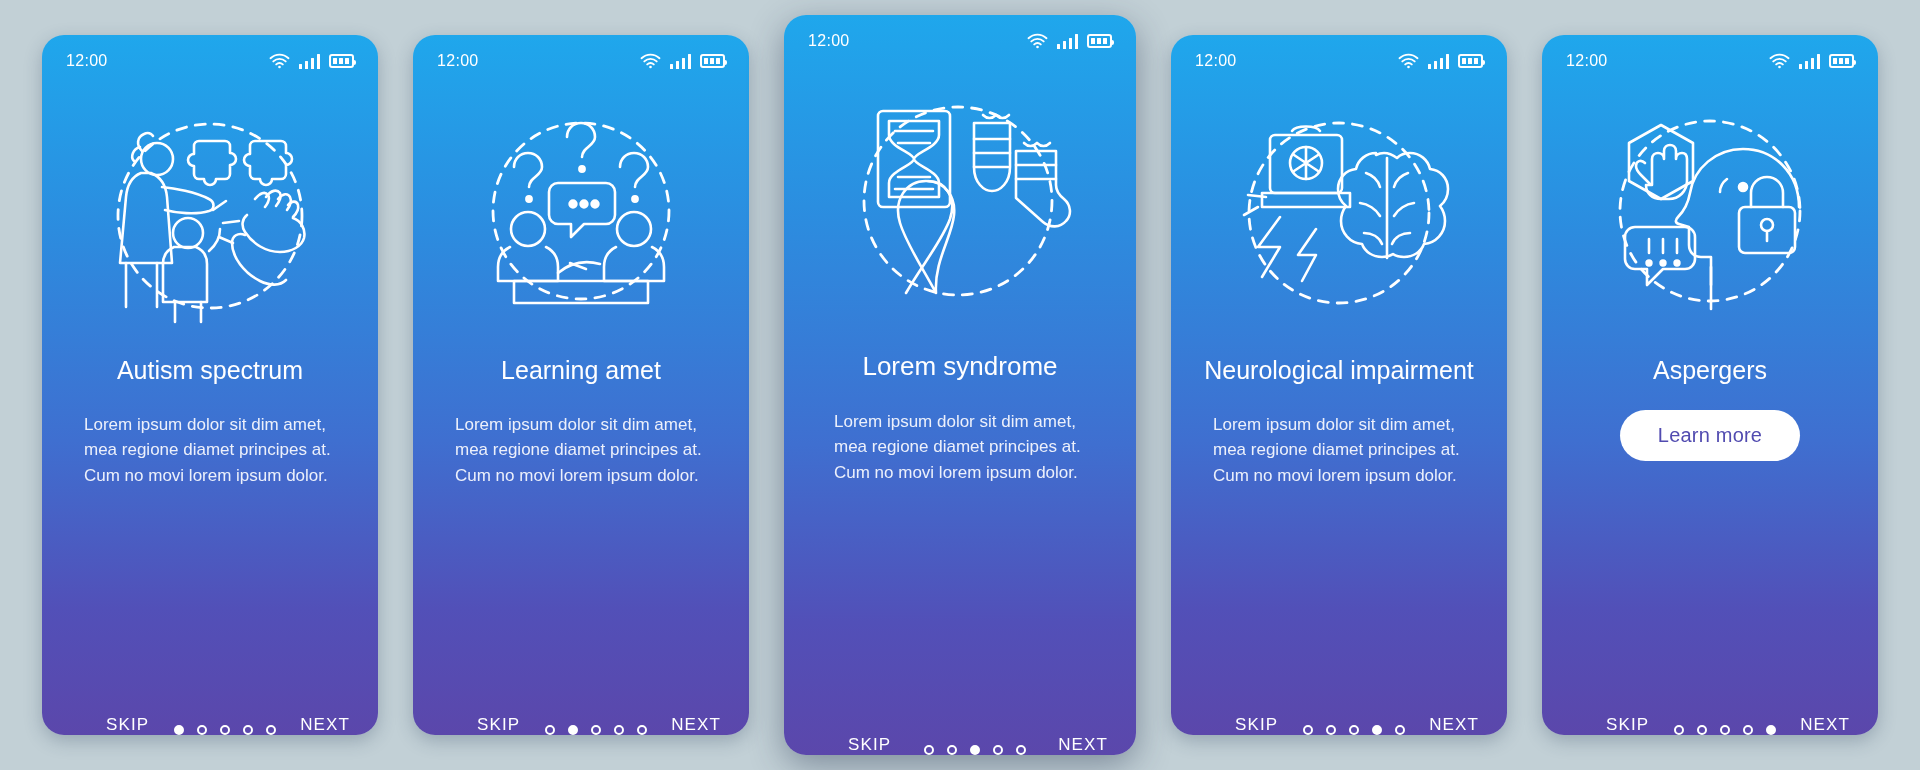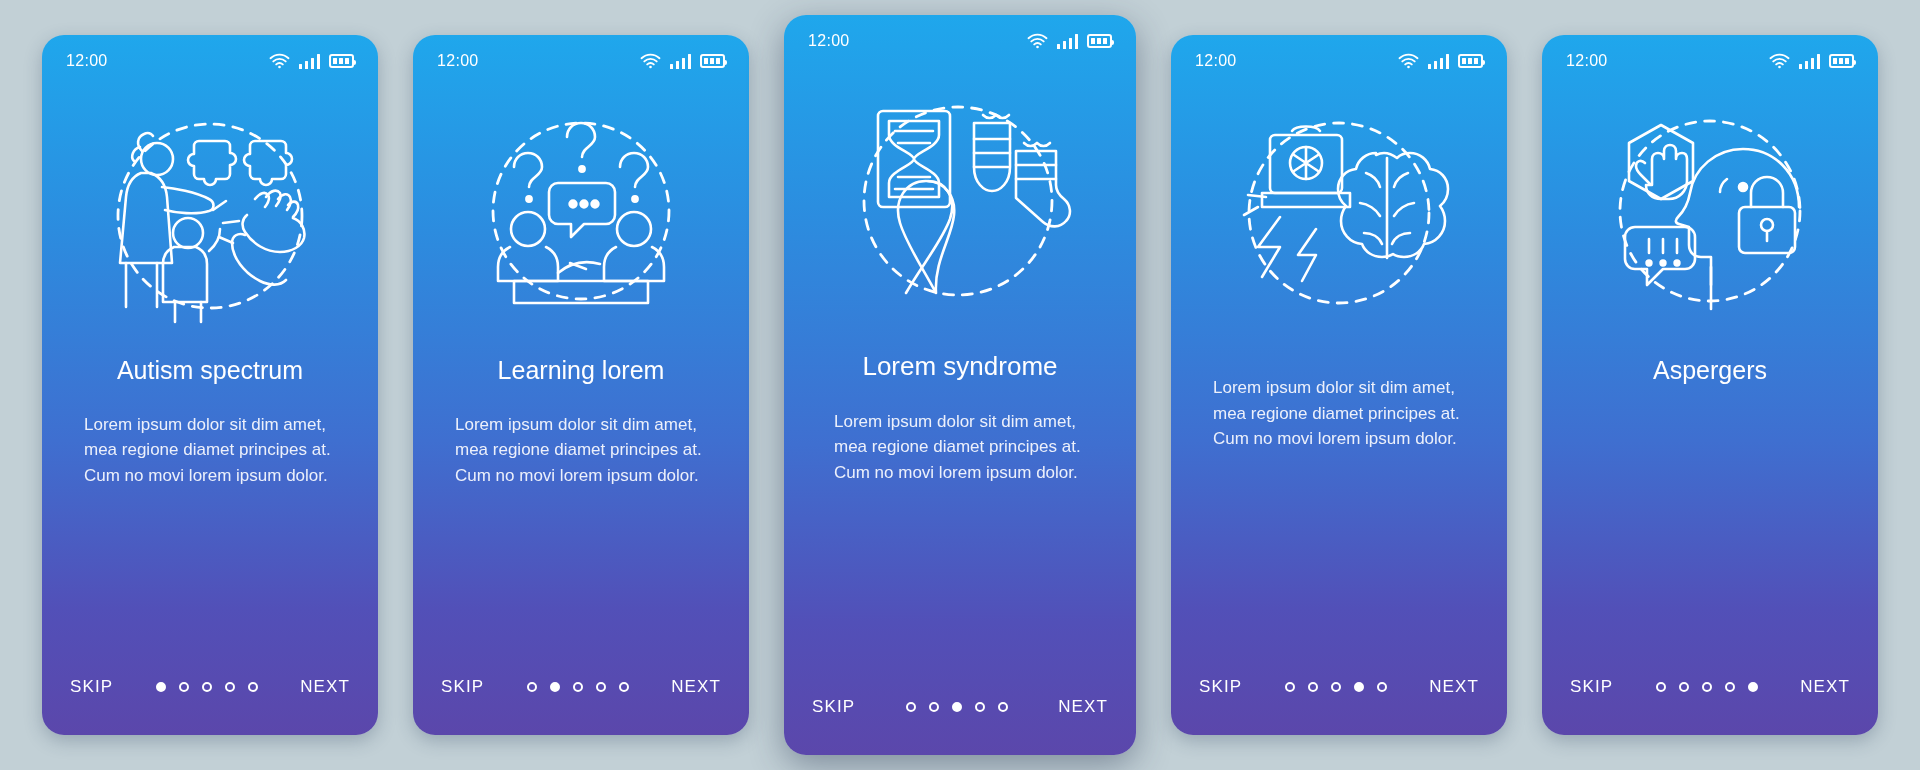--- a/index.html
+++ b/index.html
@@ -112,22 +112,23 @@
     cursor:pointer;
     letter-spacing:.2px;
   }
 
   
   .footer{
     flex:0 0 auto;
     height:96px;
     padding:0 28px;
     display:flex;
-    align-items:center;
+    align-items:flex-end;
     justify-content:space-between;
+    margin-left:36px;
   }
   .skip,.next{
     font-size:17px;
     letter-spacing:1.1px;
     color:#fff;
     cursor:pointer;
     user-select:none;
   }
   .dots{ display:flex; align-items:center; gap:13px; }
   .dots span{
@@ -254,21 +255,21 @@
   <path d="M44 136c-8 4-12 11-12 20v14h60v-14c0-9-4-16-12-20"></path>
   <circle cx="168" cy="118" r="17"></circle>
   <path d="M150 136c-8 4-12 11-12 20v14h60v-14c0-9-4-16-12-20"></path>
   <path d="M48 170h134v22H48z"></path>
   <path d="M92 162c12-10 27-13 42-9"></path>
   <path d="M104 152l16 6"></path>
  </g>
 </svg>
       </div>
     <div class="copy">
-      <div class="title">Learning lorem</div>
+      <div class="title">Learning amet</div>
       <div class="desc">Lorem ipsum dolor sit dim amet, mea regione diamet principes at. Cum no movi lorem ipsum dolor.</div>
 
     </div>
     <div class="footer">
       <div class="skip">SKIP</div>
       <div class="dots">
           <span class=""></span>
           <span class="on"></span>
           <span class=""></span>
           <span class=""></span>
@@ -378,20 +379,21 @@
   <path d="M34 96l-14 8M42 86l-18-2"></path>
   <path d="M152 42c-10 0-18 7-20 16-10 1-18 9-18 20 0 7 3 13 8 17-3 4-5 9-5 15 0 12 9 22 21 23 3 8 11 13 20 13 4 0 8-1 11-3 3 2 7 3 11 3 9 0 17-5 20-13 12-1 21-11 21-23 0-6-2-11-5-15 5-4 8-10 8-17 0-11-8-19-18-20-2-9-10-16-20-16-5 0-10 2-13 5-4-3-8-5-13-5-3 0-6 1-8 2"></path>
   <path d="M163 47v100"></path>
   <path d="M142 62c6 2 12 7 14 14M184 62c-6 2-12 7-14 14"></path>
   <path d="M136 92c8 1 16 6 20 13M190 92c-8 1-16 6-20 13"></path>
   <path d="M140 122c8 0 15 4 18 11M186 122c-8 0-15 4-18 11"></path>
  </g>
 </svg>
       </div>
     <div class="copy">
+      <div class="title">Neurological impairment</div>
       <div class="desc">Lorem ipsum dolor sit dim amet, mea regione diamet principes at. Cum no movi lorem ipsum dolor.</div>
 
     </div>
     <div class="footer">
       <div class="skip">SKIP</div>
       <div class="dots">
           <span class=""></span>
           <span class=""></span>
           <span class=""></span>
           <span class="on"></span>
@@ -444,20 +446,21 @@
   <circle cx="148" cy="76" r="4" fill="#fff"></circle>
   <rect x="144" y="96" width="56" height="46" rx="6"></rect>
   <path d="M156 96V82c0-9 7-16 16-16s16 7 16 16v14"></path>
   <circle cx="172" cy="114" r="6"></circle>
   <path d="M172 120v10"></path>
  </g>
 </svg>
       </div>
     <div class="copy">
       <div class="title">Aspergers</div>
+      <button class="learn-more">Learn more</button>
     </div>
     <div class="footer">
       <div class="skip">SKIP</div>
       <div class="dots">
           <span class=""></span>
           <span class=""></span>
           <span class=""></span>
           <span class=""></span>
           <span class="on"></span>
         </div>

